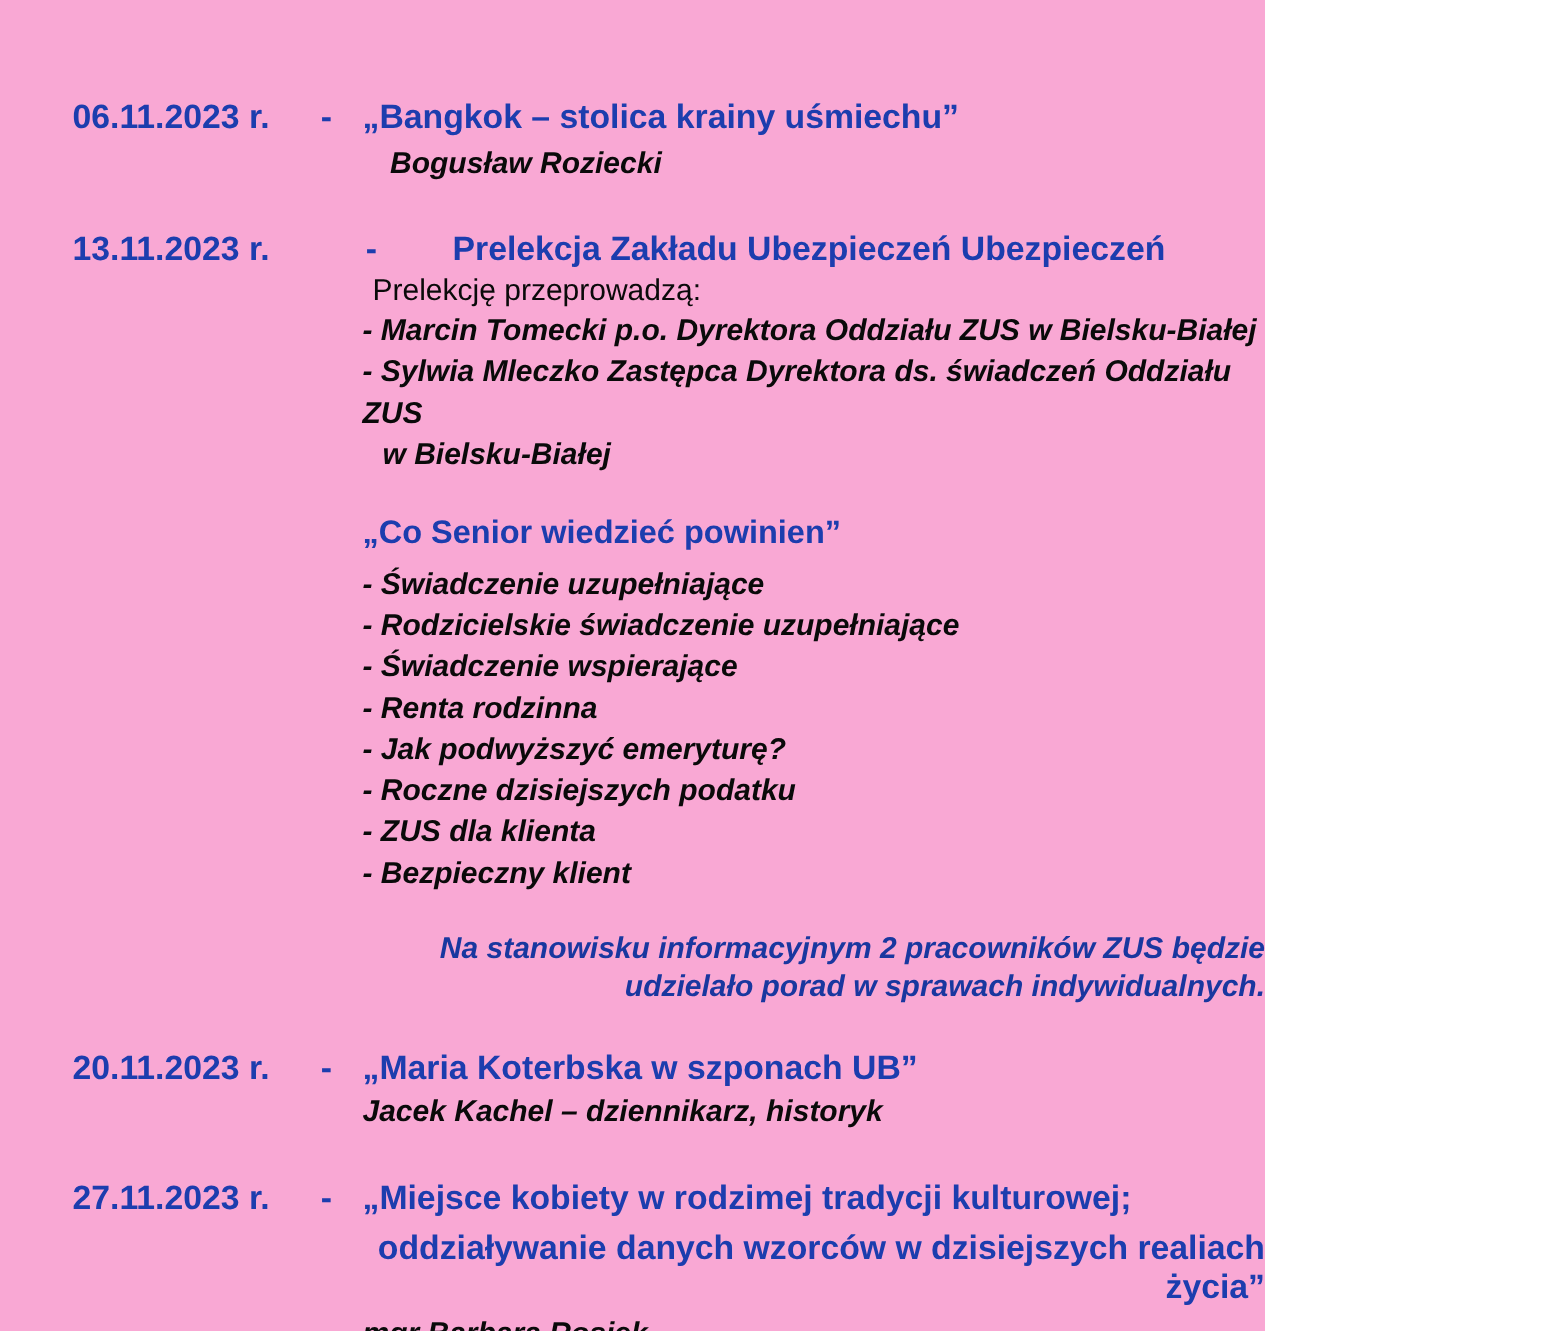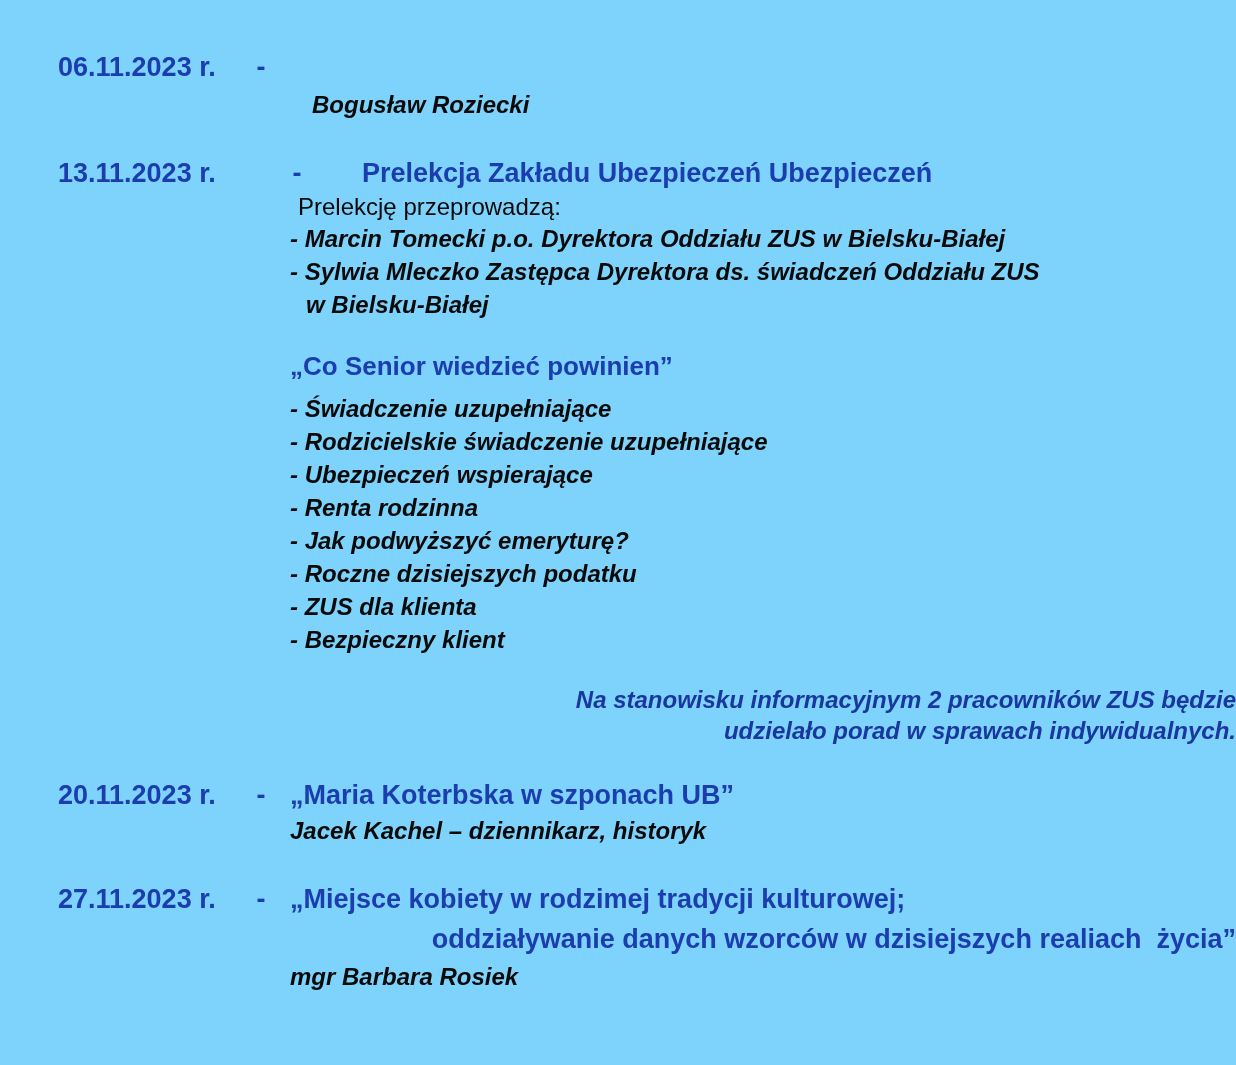--- a/index.html
+++ b/index.html
@@ -2,27 +2,27 @@
 <html><head>
 <meta charset="utf-8">
 <style>
   html, body {
     margin: 0;
     padding: 0;
     background: #ffffff;
   }
   .page {
     position: relative;
-    width: 1236px;
+    width: 1012px;
     height: 1065px;
-    background: #7dd3fc;
+    background: #f9a8d4;
     overflow: hidden;
     font-family: "Liberation Sans", sans-serif;
     box-sizing: border-box;
-    padding-top: 52px;
+    padding-top: 78px;
   }
   .row {
     display: grid;
     grid-template-columns: 232px 58px 1fr;
     align-items: baseline;
   }
   .date {
     grid-column: 1;
     padding-left: 58px;
     color: #1c3dae;
@@ -108,20 +108,21 @@
 </style>
 </head>
 <body>
 
 <div class="page">
 
   <section>
     <div class="row mt-entry1">
       <span class="date">06.11.2023 r.</span>
       <span class="dash">-</span>
+      <span class="title">„Bangkok – stolica krainy uśmiechu”</span>
     </div>
     <div class="row mt-speaker1">
       <span class="speaker indent">Bogusław Roziecki</span>
     </div>
   </section>
 
   <section>
     <div class="row mt-entry2">
       <span class="date">13.11.2023 r.</span>
       <span class="dash">-</span>
@@ -142,21 +143,21 @@
     <div class="row">
       <span class="subtitle">„Co Senior wiedzieć powinien”</span>
     </div>
     <div class="row">
       <span class="topic">- Świadczenie uzupełniające</span>
     </div>
     <div class="row">
       <span class="topic">- Rodzicielskie świadczenie uzupełniające</span>
     </div>
     <div class="row">
-      <span class="topic">- Ubezpieczeń wspierające</span>
+      <span class="topic">- Świadczenie wspierające</span>
     </div>
     <div class="row">
       <span class="topic">- Renta rodzinna</span>
     </div>
     <div class="row">
       <span class="topic">- Jak podwyższyć emeryturę?</span>
     </div>
     <div class="row">
       <span class="topic">- Roczne dzisiejszych podatku</span>
     </div>

